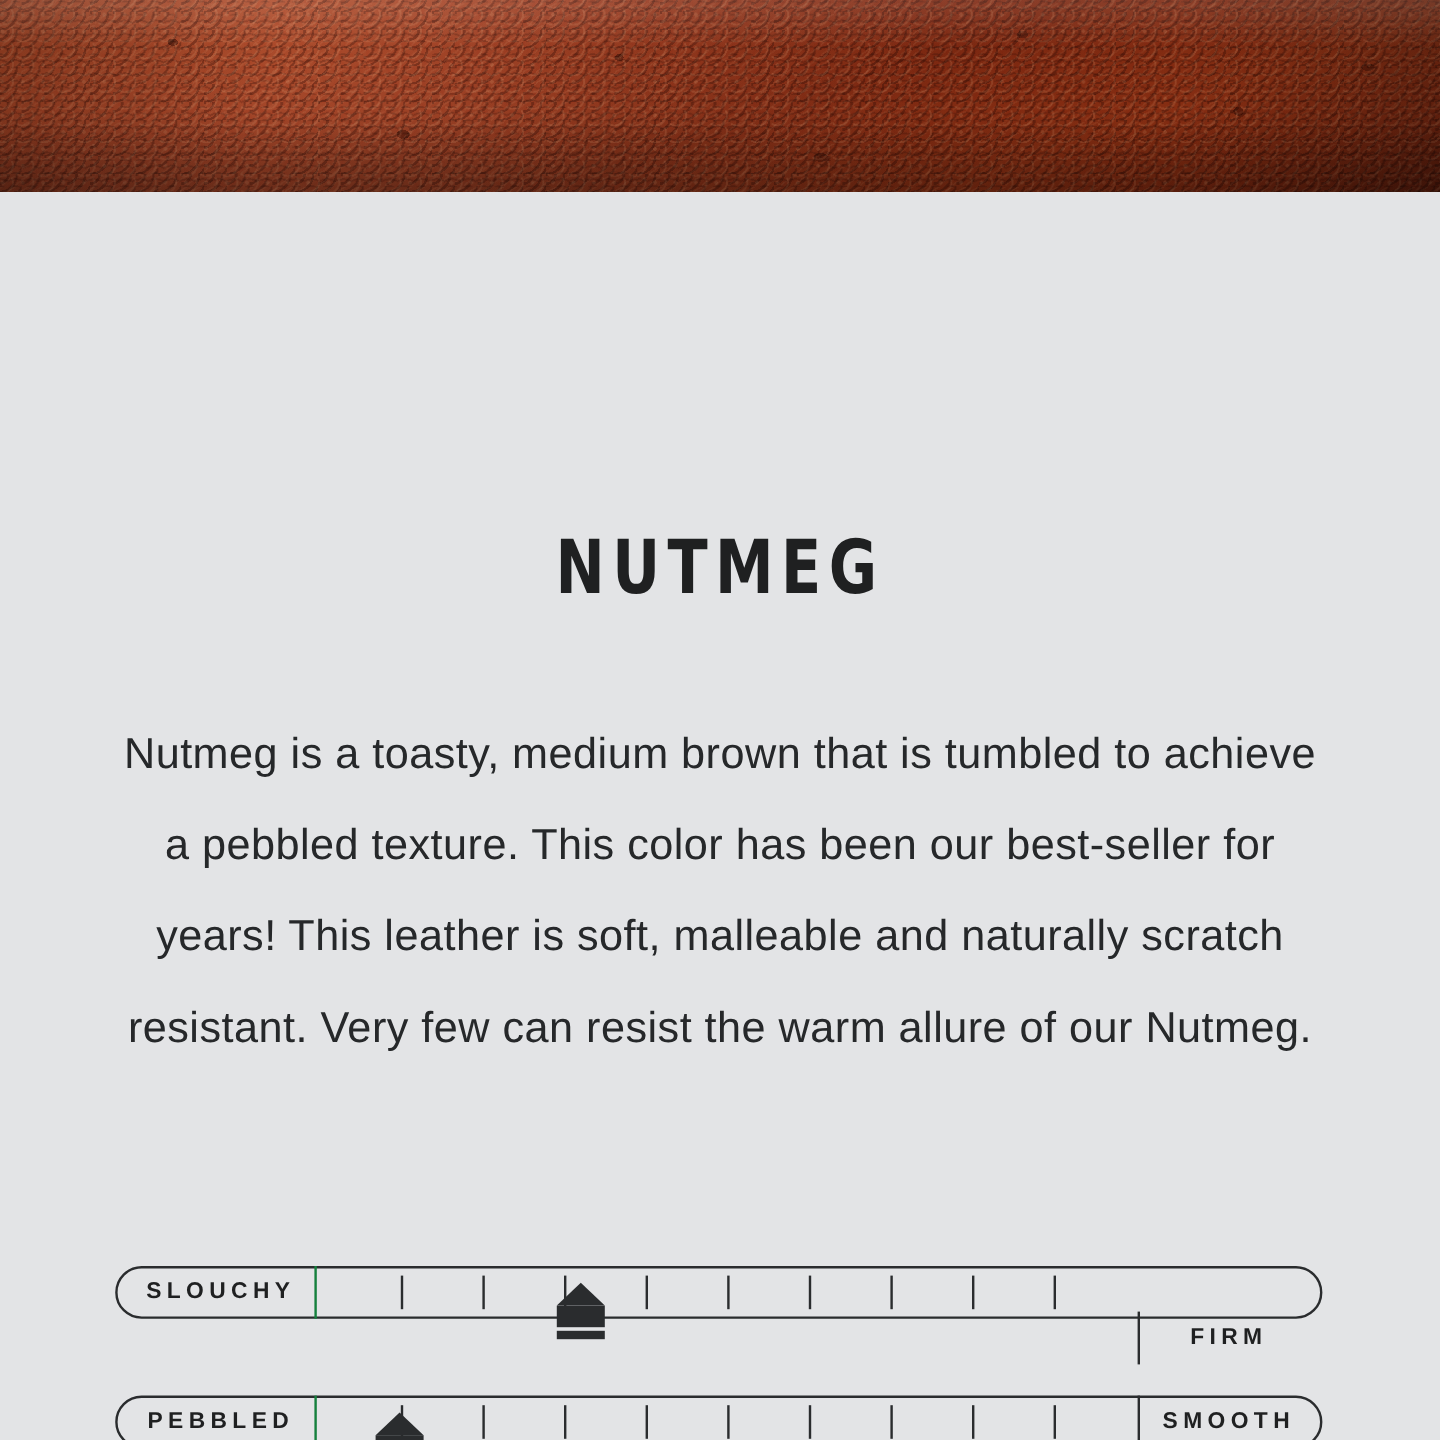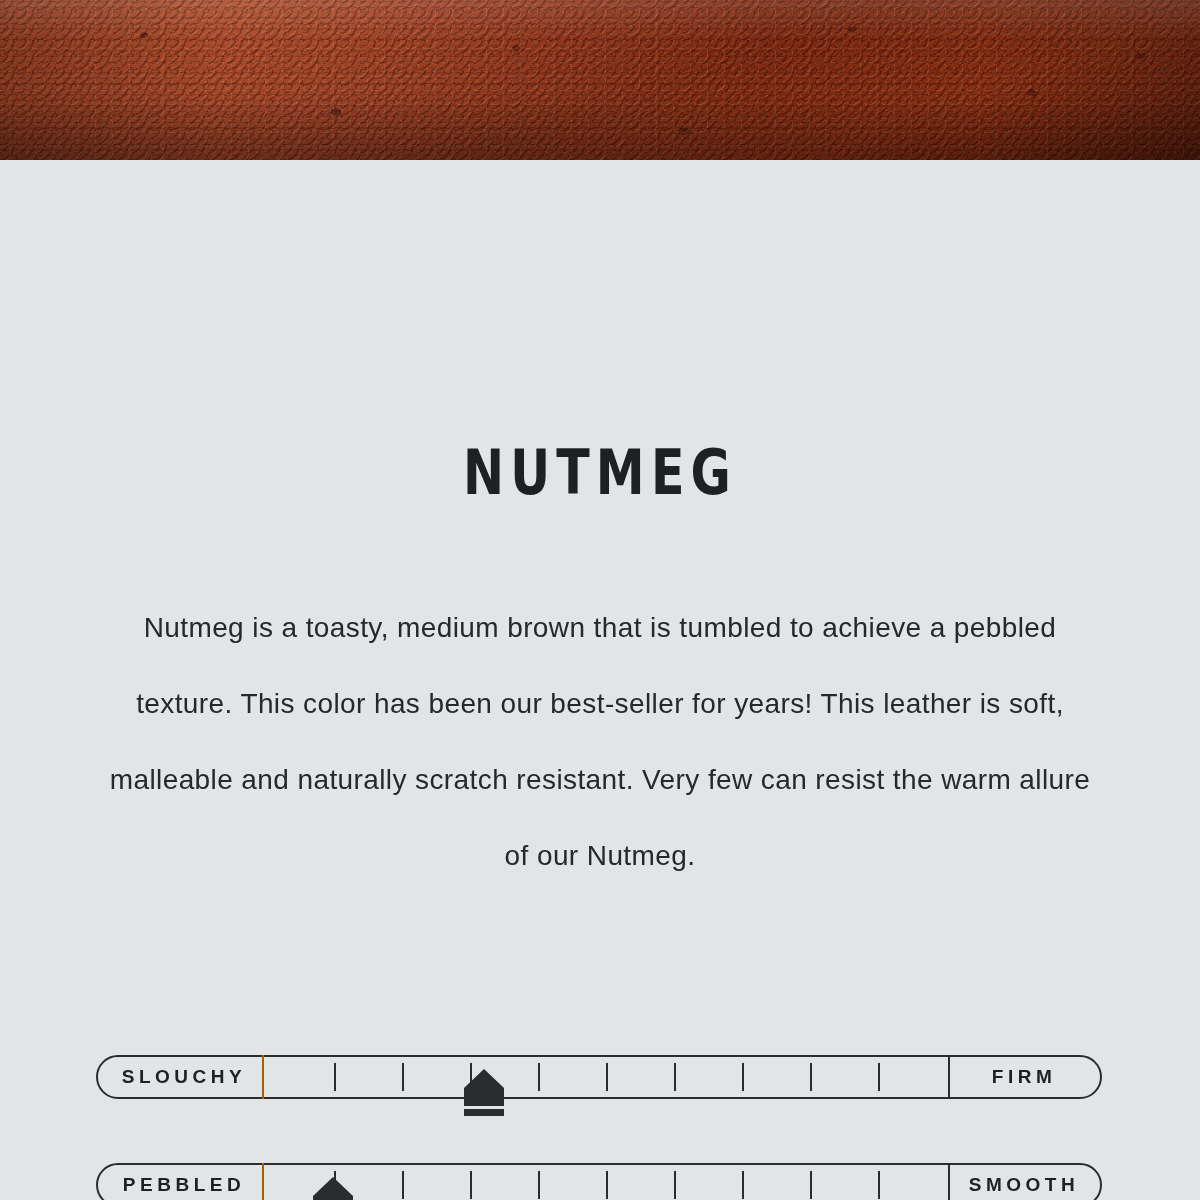--- a/index.html
+++ b/index.html
@@ -84,21 +84,21 @@
   }
 
   .body-copy {
     position: absolute;
     top: 430px;
     left: 100px;
     width: 1000px;
     text-align: center;
     color: #26282a;
     font-family: "Liberation Sans", sans-serif;
-    font-size: 28px;
+    font-size: 36px;
     line-height: 76px;
     letter-spacing: .4px;
   }
 
   
   .sliders {
     position: absolute;
     top: 895px;
     left: 0;
     width: 1200px;
@@ -129,29 +129,29 @@
     justify-content: center;
     font-size: 19px;
     font-weight: 700;
     letter-spacing: 4.5px;
     color: #1f2021;
     box-sizing: border-box;
   }
   .slider-label.left {
     left: 0;
     width: 168px;
-    border-right: 2px solid #a16207;
+    border-right: 2px solid #15803d;
     padding-left: 10px;
   }
   .slider-label.right {
     right: 0;
     border-left: 2px solid #2a2c2e;
     padding-right: 6px;
   }
-  .slider-label.right.firm { width: 156px; }
+  .slider-label.right.firm { width: 156px; margin-top: 38px; }
   .slider-label.right.smooth { width: 156px; }
 
   .ticks {
     position: absolute;
     left: 170px;
     right: 158px;
     top: 0;
     height: 44px;
   }
   .tick {

